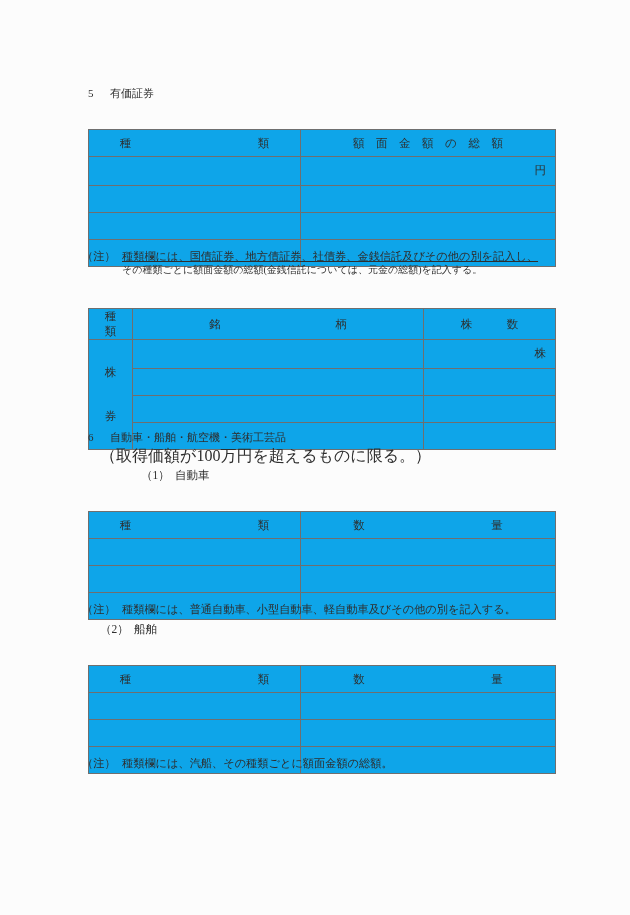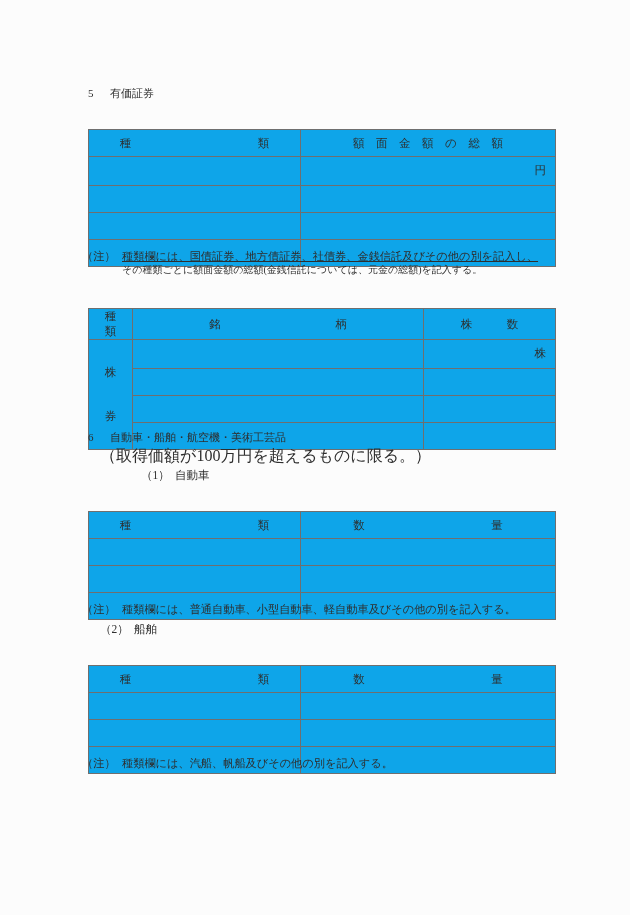--- a/index.html
+++ b/index.html
@@ -290,16 +290,16 @@
         <td class="cell-blank"></td>
       </tr>
       <tr>
         <td class="cell-blank"></td>
         <td class="cell-blank"></td>
       </tr>
     </tbody>
   </table>
 
   <div class="note" style="left:82px; top:755px;">
-    <span class="note-label">（注）</span><span>種類欄には、汽船、帆船及びその他の別を記入する。</span>
+    <span class="note-label">（注）</span><span>種類欄には、汽船、その種類ごとに額面金額の総額。</span>
   </div>
 
 </div>
 
 </body></html>

